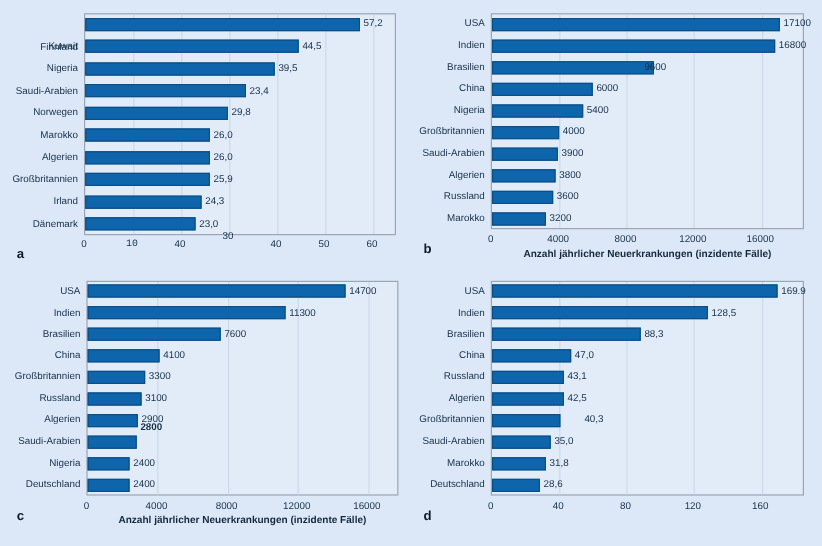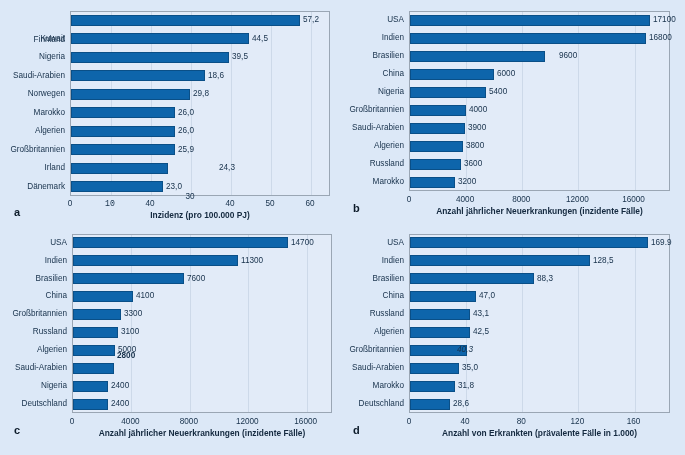--- a/index.html
+++ b/index.html
@@ -108,67 +108,66 @@
         <div class="cat-label" style="right: 278px; top: 16px; margin-top: 20px;">Finnland</div>
         <div class="val-label" style="left: 303px; top: 16px;">57,2</div>
         <div class="bar" style="position: absolute; left: 71px; top: 33px; width: 178px; height: 11px;"></div>
         <div class="cat-label" style="right: 278px; top: 35px;">Kuwait</div>
         <div class="val-label" style="left: 252px; top: 35px;">44,5</div>
         <div class="bar" style="position: absolute; left: 71px; top: 52px; width: 158px; height: 11px;"></div>
         <div class="cat-label" style="right: 278px; top: 53px;">Nigeria</div>
         <div class="val-label" style="left: 232px; top: 53px;">39,5</div>
         <div class="bar" style="position: absolute; left: 71px; top: 70px; width: 134px; height: 11px;"></div>
         <div class="cat-label" style="right: 278px; top: 72px;">Saudi-Arabien</div>
-        <div class="val-label" style="left: 208px; top: 72px;">18,6</div>
+        <div class="val-label" style="left: 208px; top: 72px;">23,4</div>
         <div class="bar" style="position: absolute; left: 71px; top: 89px; width: 119px; height: 11px;"></div>
         <div class="cat-label" style="right: 278px; top: 90px;">Norwegen</div>
         <div class="val-label" style="left: 193px; top: 90px;">29,8</div>
         <div class="bar" style="position: absolute; left: 71px; top: 107px; width: 104px; height: 11px;"></div>
         <div class="cat-label" style="right: 278px; top: 109px;">Marokko</div>
         <div class="val-label" style="left: 178px; top: 109px;">26,0</div>
         <div class="bar" style="position: absolute; left: 71px; top: 126px; width: 104px; height: 11px;"></div>
         <div class="cat-label" style="right: 278px; top: 127px;">Algerien</div>
         <div class="val-label" style="left: 178px; top: 127px;">26,0</div>
         <div class="bar" style="position: absolute; left: 71px; top: 144px; width: 104px; height: 11px;"></div>
         <div class="cat-label" style="right: 278px; top: 146px;">Großbritannien</div>
         <div class="val-label" style="left: 178px; top: 146px;">25,9</div>
         <div class="bar" style="position: absolute; left: 71px; top: 163px; width: 97px; height: 11px;"></div>
         <div class="cat-label" style="right: 278px; top: 164px;">Irland</div>
-        <div class="val-label" style="left: 171px; top: 164px; margin-left: 48px;">24,3</div>
+        <div class="val-label" style="left: 171px; top: 164px;">24,3</div>
         <div class="bar" style="position: absolute; left: 71px; top: 181px; width: 92px; height: 11px;"></div>
         <div class="cat-label" style="right: 278px; top: 183px;">Dänemark</div>
         <div class="val-label" style="left: 166px; top: 183px;">23,0</div>
         <div class="tick-label" style="left: 70px; top: 200px;">0</div>
         <div class="tick-label" style="left: 110px; top: 200px; font-family: Liberation Mono, monospace;">10</div>
         <div class="tick-label" style="left: 150px; top: 200px;">40</div>
         <div class="tick-label" style="left: 190px; top: 193px;">30</div>
         <div class="tick-label" style="left: 230px; top: 200px;">40</div>
         <div class="tick-label" style="left: 270px; top: 200px;">50</div>
         <div class="tick-label" style="left: 310px; top: 200px;">60</div>
-        <div class="axis-title" style="left: 70px; width: 260px; top: 211px;">Inzidenz (pro 100.000 PJ)</div>
         <div class="panel-letter" style="left: 14px; top: 207px;">a</div>
       </div>
     </div>
     <div class="panel">
       <div class="panel-inner">
         <div class="plot-frame" style="left: 66px; top: 11px; width: 261px; height: 180px;">
           <div class="gridline" style="left: 56px;"></div>
           <div class="gridline" style="left: 112px;"></div>
           <div class="gridline" style="left: 168px;"></div>
           <div class="gridline" style="left: 225px;"></div>
         </div>
         <div class="bar" style="position: absolute; left: 67px; top: 15px; width: 240px; height: 11px;"></div>
         <div class="cat-label" style="right: 281px; top: 16px;">USA</div>
         <div class="val-label" style="left: 310px; top: 16px;">17100</div>
         <div class="bar" style="position: absolute; left: 67px; top: 33px; width: 236px; height: 11px;"></div>
         <div class="cat-label" style="right: 281px; top: 34px;">Indien</div>
         <div class="val-label" style="left: 306px; top: 34px;">16800</div>
         <div class="bar" style="position: absolute; left: 67px; top: 51px; width: 135px; height: 11px;"></div>
         <div class="cat-label" style="right: 281px; top: 52px;">Brasilien</div>
-        <div class="val-label" style="left: 216px; top: 52px;">9600</div>
+        <div class="val-label" style="left: 194px; top: 52px;">9600</div>
         <div class="bar" style="position: absolute; left: 67px; top: 69px; width: 84px; height: 11px;"></div>
         <div class="cat-label" style="right: 281px; top: 70px;">China</div>
         <div class="val-label" style="left: 154px; top: 70px;">6000</div>
         <div class="bar" style="position: absolute; left: 67px; top: 87px; width: 76px; height: 11px;"></div>
         <div class="cat-label" style="right: 281px; top: 88px;">Nigeria</div>
         <div class="val-label" style="left: 146px; top: 88px;">5400</div>
         <div class="bar" style="position: absolute; left: 67px; top: 105px; width: 56px; height: 11px;"></div>
         <div class="cat-label" style="right: 281px; top: 106px;">Großbritannien</div>
         <div class="val-label" style="left: 126px; top: 106px;">4000</div>
         <div class="bar" style="position: absolute; left: 67px; top: 123px; width: 55px; height: 11px;"></div>
@@ -213,21 +212,21 @@
         <div class="cat-label" style="right: 276px; top: 64px;">China</div>
         <div class="val-label" style="left: 136px; top: 64px;">4100</div>
         <div class="bar" style="position: absolute; left: 73px; top: 81px; width: 48px; height: 11px;"></div>
         <div class="cat-label" style="right: 276px; top: 82px;">Großbritannien</div>
         <div class="val-label" style="left: 124px; top: 82px;">3300</div>
         <div class="bar" style="position: absolute; left: 73px; top: 99px; width: 45px; height: 11px;"></div>
         <div class="cat-label" style="right: 276px; top: 100px;">Russland</div>
         <div class="val-label" style="left: 121px; top: 100px;">3100</div>
         <div class="bar" style="position: absolute; left: 73px; top: 117px; width: 42px; height: 11px;"></div>
         <div class="cat-label" style="right: 276px; top: 118px;">Algerien</div>
-        <div class="val-label" style="left: 118px; top: 118px;">5000</div>
+        <div class="val-label" style="left: 118px; top: 118px;">2900</div>
         <div class="bar" style="position: absolute; left: 73px; top: 135px; width: 41px; height: 11px;"></div>
         <div class="cat-label" style="right: 276px; top: 136px;">Saudi-Arabien</div>
         <div class="val-label" style="left: 117px; top: 124px; font-weight: bold;">2800</div>
         <div class="bar" style="position: absolute; left: 73px; top: 153px; width: 35px; height: 11px;"></div>
         <div class="cat-label" style="right: 276px; top: 154px;">Nigeria</div>
         <div class="val-label" style="left: 111px; top: 154px;">2400</div>
         <div class="bar" style="position: absolute; left: 73px; top: 171px; width: 35px; height: 11px;"></div>
         <div class="cat-label" style="right: 276px; top: 172px;">Deutschland</div>
         <div class="val-label" style="left: 111px; top: 172px;">2400</div>
         <div class="tick-label" style="left: 72px; top: 190px;">0</div>
@@ -260,32 +259,31 @@
         <div class="cat-label" style="right: 281px; top: 64px;">China</div>
         <div class="val-label" style="left: 136px; top: 64px;">47,0</div>
         <div class="bar" style="position: absolute; left: 67px; top: 81px; width: 60px; height: 11px;"></div>
         <div class="cat-label" style="right: 281px; top: 82px;">Russland</div>
         <div class="val-label" style="left: 130px; top: 82px;">43,1</div>
         <div class="bar" style="position: absolute; left: 67px; top: 99px; width: 60px; height: 11px;"></div>
         <div class="cat-label" style="right: 281px; top: 100px;">Algerien</div>
         <div class="val-label" style="left: 130px; top: 100px;">42,5</div>
         <div class="bar" style="position: absolute; left: 67px; top: 117px; width: 57px; height: 11px;"></div>
         <div class="cat-label" style="right: 281px; top: 118px;">Großbritannien</div>
-        <div class="val-label" style="left: 114px; top: 118px; font-style: italic;">40,3</div>
+        <div class="val-label" style="left: 144px; top: 118px;">40,3</div>
         <div class="bar" style="position: absolute; left: 67px; top: 135px; width: 49px; height: 11px;"></div>
         <div class="cat-label" style="right: 281px; top: 136px;">Saudi-Arabien</div>
         <div class="val-label" style="left: 119px; top: 136px;">35,0</div>
         <div class="bar" style="position: absolute; left: 67px; top: 153px; width: 45px; height: 11px;"></div>
         <div class="cat-label" style="right: 281px; top: 154px;">Marokko</div>
         <div class="val-label" style="left: 115px; top: 154px;">31,8</div>
         <div class="bar" style="position: absolute; left: 67px; top: 171px; width: 40px; height: 11px;"></div>
         <div class="cat-label" style="right: 281px; top: 172px;">Deutschland</div>
         <div class="val-label" style="left: 110px; top: 172px;">28,6</div>
         <div class="tick-label" style="left: 66px; top: 190px;">0</div>
         <div class="tick-label" style="left: 122.129px; top: 190px;">40</div>
         <div class="tick-label" style="left: 178.258px; top: 190px;">80</div>
         <div class="tick-label" style="left: 234.387px; top: 190px;">120</div>
         <div class="tick-label" style="left: 290.516px; top: 190px;">160</div>
-        <div class="axis-title" style="left: 66px; width: 261px; top: 201px;">Anzahl von Erkrankten (prävalente Fälle in 1.000)</div>
         <div class="panel-letter" style="left: 10px; top: 197px;">d</div>
       </div>
     </div>
   </div>
 
 </body></html>

